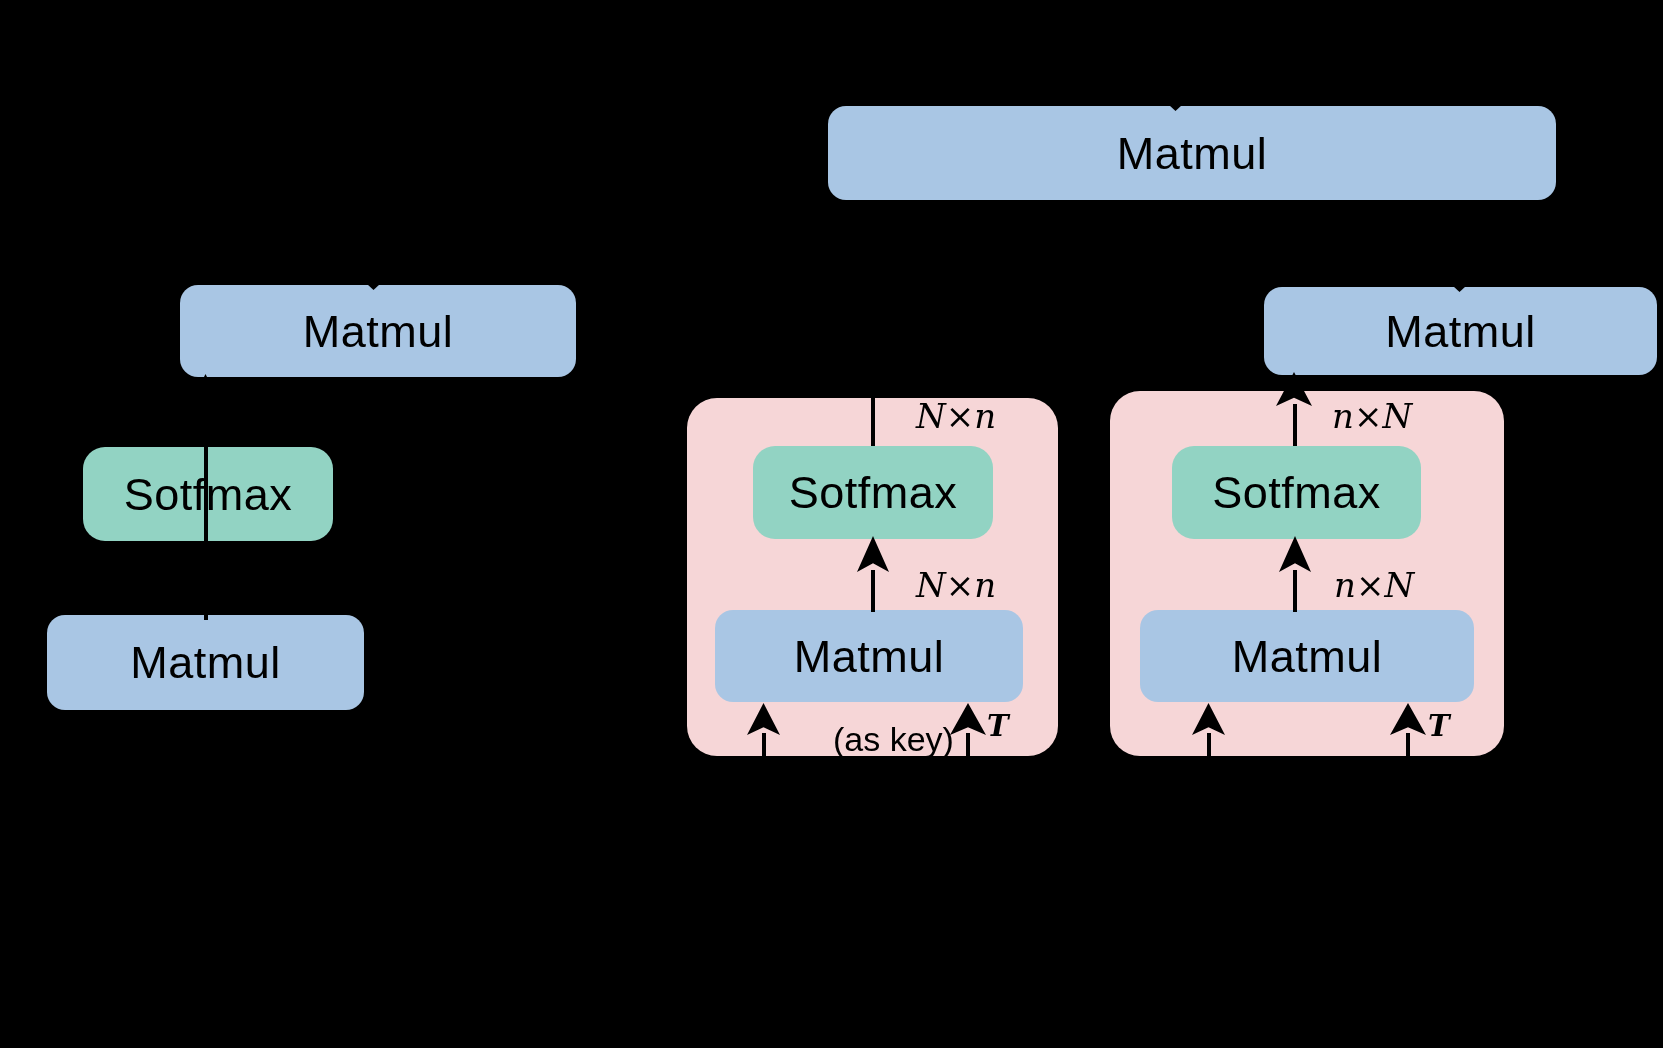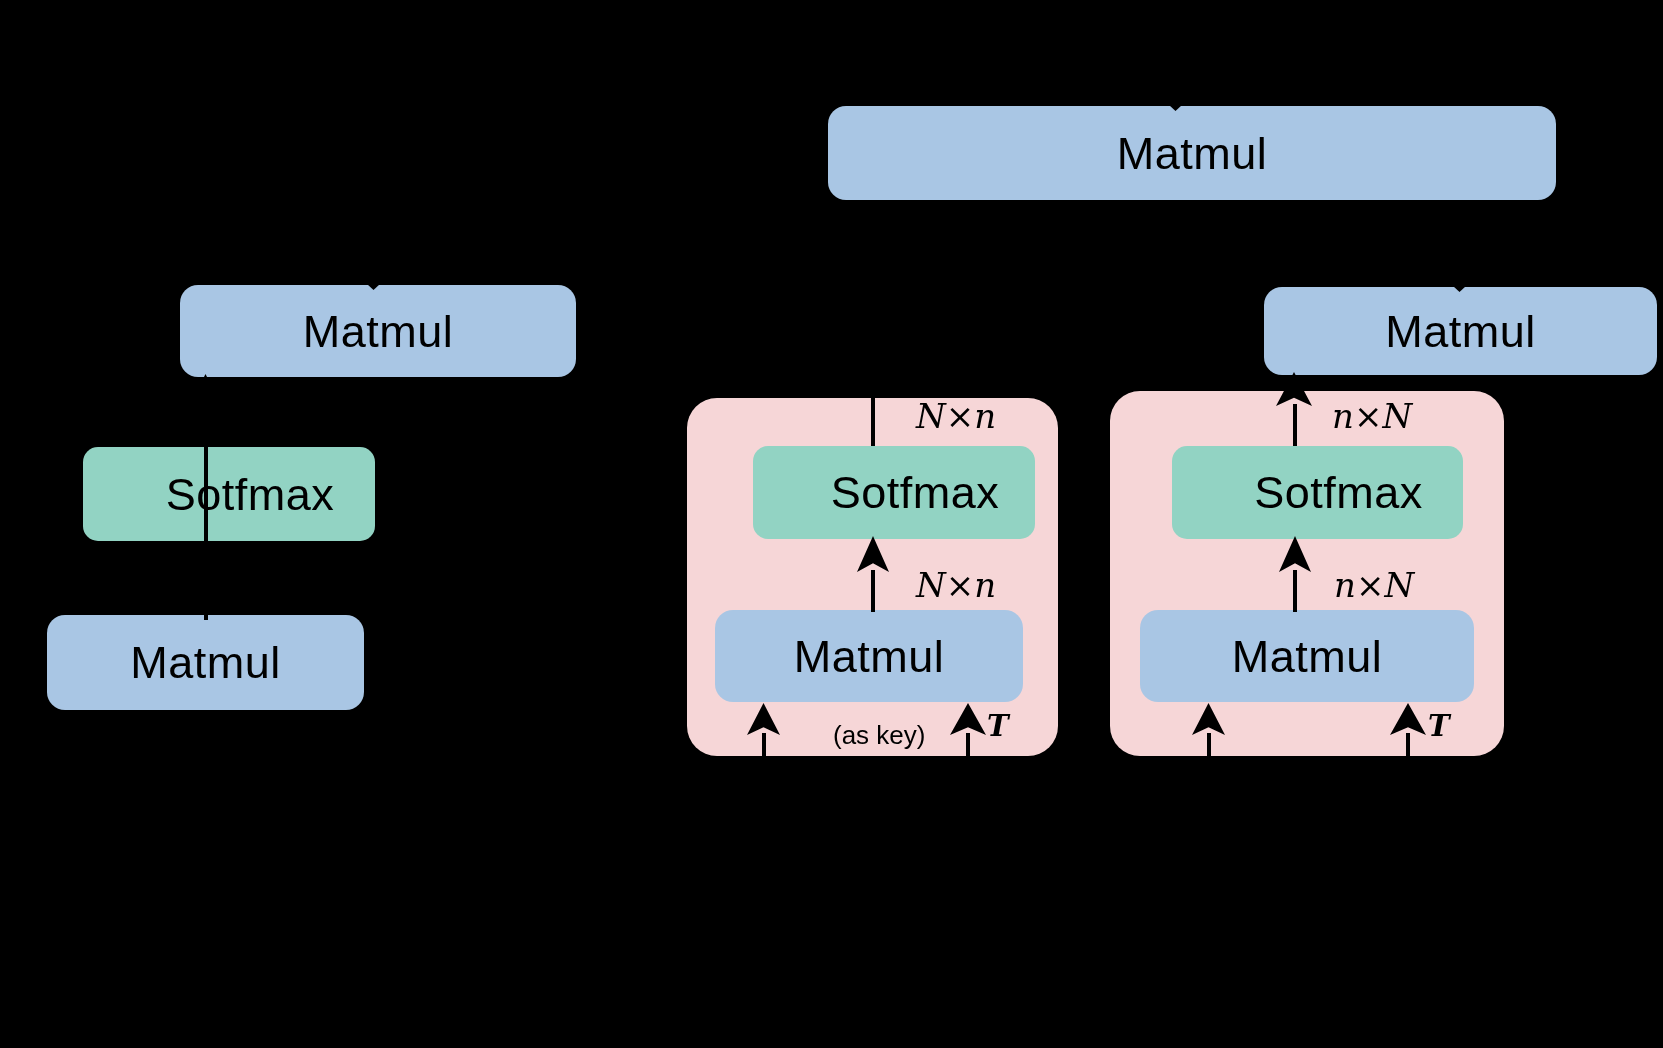--- a/index.html
+++ b/index.html
@@ -1,30 +1,30 @@
 <!DOCTYPE html>
 <html style="--background: #000000; --box-blue: #a9c6e4; --box-green: #92d3c3; --container-pink: #f6d6d7; --ink: #000000;"><head>
 <meta charset="utf-8">
 <style>
   html,body{margin:0;padding:0;background:#000;}
   #canvas{position:relative;width:1663px;height:864px;background:var(--background,#000);
           overflow:hidden;font-family:"Liberation Sans",sans-serif;}
   .box{position:absolute;display:flex;align-items:center;justify-content:center;z-index:2;}
   .blue{background:var(--box-blue,#a9c6e4);border-radius:18px;}
-  .green{background:var(--box-green,#92d3c3);border-radius:15px;padding-left:42px;}
+  .green{background:var(--box-green,#92d3c3);border-radius:22px;}
   .pinkc{position:absolute;background:var(--container-pink,#f6d6d7);border-radius:30px;z-index:1;}
   .lbl{font-size:45px;color:var(--ink,#000);letter-spacing:.5px;line-height:1;}
   .vline{position:absolute;background:var(--ink,#000);z-index:3;}
   .ah-up{position:absolute;background:var(--ink,#000);z-index:3;
          clip-path:polygon(50% 0,100% 100%,50% 76%,0 100%);}
   .notch-down{position:absolute;background:var(--ink,#000);z-index:3;
          clip-path:polygon(0 0,100% 0,50% 100%);}
   .dim{position:absolute;font-family:"DejaVu Serif",serif;font-style:italic;
        font-size:34px;color:var(--ink,#000);line-height:1;z-index:3;}
-  .note{position:absolute;font-size:26px;color:var(--ink,#000);line-height:1;z-index:3;}
+  .note{position:absolute;font-size:34px;color:var(--ink,#000);line-height:1;z-index:3;}
   .tsup{position:absolute;font-family:"DejaVu Serif",serif;font-style:italic;font-weight:700;
         font-size:29px;color:var(--ink,#000);line-height:1;z-index:3;}
 </style>
 </head>
 <body>
 
 <div id="canvas">
 
   <div class="box blue" style="left:828px;top:106px;width:728px;height:94px">
     <span class="lbl">Matmul</span>

